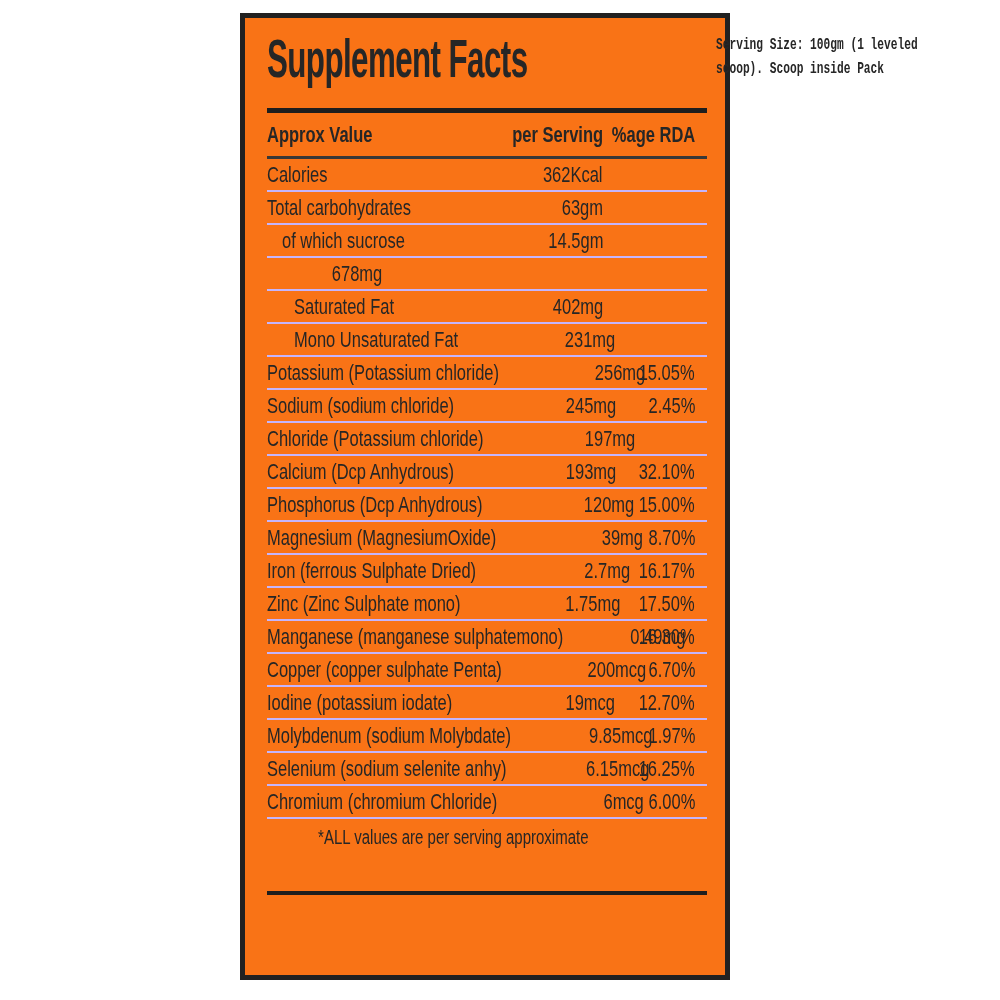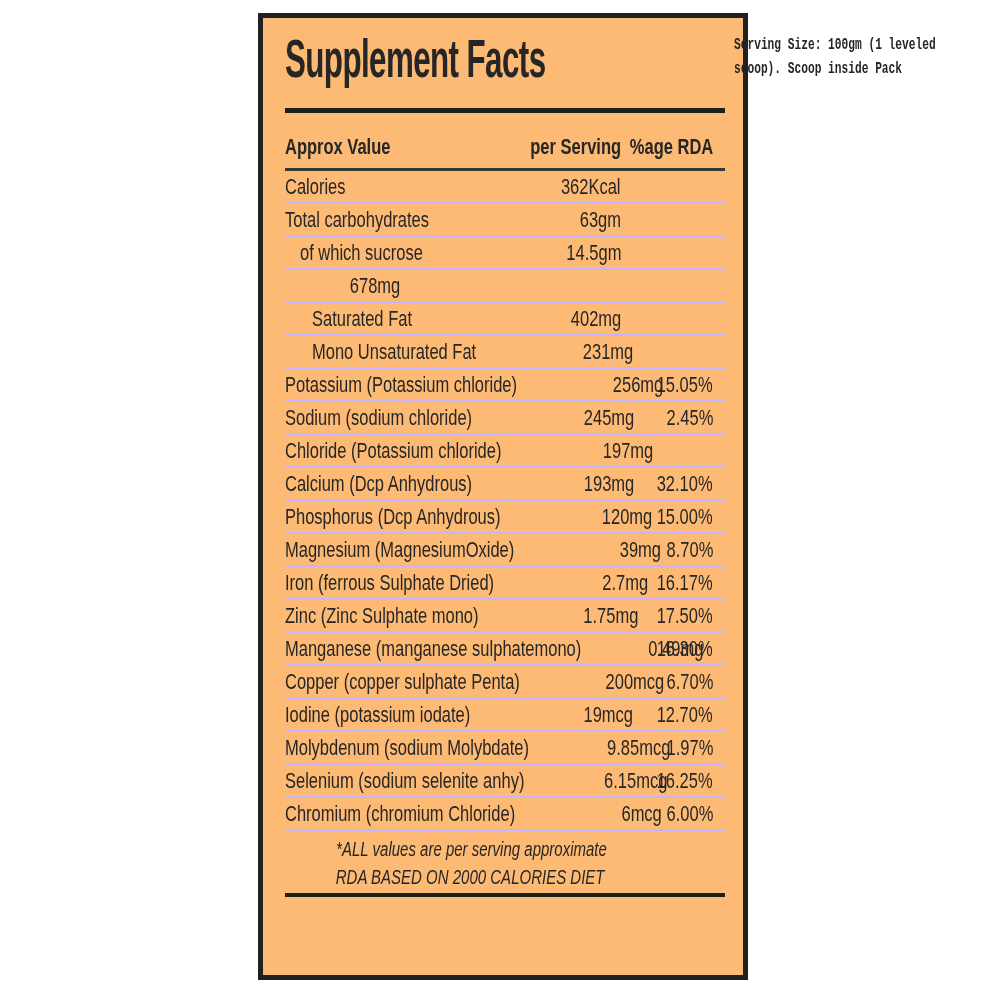--- a/index.html
+++ b/index.html
@@ -2,48 +2,48 @@
 <html><head>
 <meta charset="utf-8">
 <style>
   html,body{margin:0;padding:0;background:#ffffff;}
   .page{
     position:relative;width:1000px;height:1000px;background:#ffffff;
     font-family:"Liberation Sans","DejaVu Sans",sans-serif;color:#262626;
     overflow:hidden;
   }
   .label-box{
-    position:absolute;left:258px;top:13px;width:490px;height:967px;
-    border:5px solid #212121;box-sizing:border-box;background:#fdba74;
+    position:absolute;left:240px;top:13px;width:490px;height:967px;
+    border:5px solid #212121;box-sizing:border-box;background:#f97316;
     padding:0 18px 16px 22px;
   }
   
   .hdr{display:flex;justify-content:space-between;align-items:flex-start;height:90px;}
   .title{
     font-size:54px;font-weight:bold;line-height:1;letter-spacing:-1px;
     white-space:nowrap;display:inline-block;
     transform:scaleX(0.58);transform-origin:left top;margin-top:13px;
   }
   .serving{width:172px;margin-top:15px;font-weight:bold;font-size:16px;line-height:24px;font-family:Liberation Mono, monospace;}
   .serving .sline{display:inline-block;white-space:nowrap;transform:scaleX(0.70);transform-origin:left center;}
   .rule-thick{height:5px;background:#1e1e1e;}
   
   .t-row{display:flex;align-items:stretch;height:33px;border-bottom:2px solid #c4b5fd;box-sizing:border-box;font-size:22px;}
-  .t-head{height:46px;border-bottom:3px solid #383838;font-weight:bold;margin-top:12px;}
+  .t-head{height:46px;border-bottom:3px solid #383838;font-weight:bold;}
   .c-name{flex:1;display:flex;align-items:center;height:100%;overflow:visible;}
   .cx{display:inline-block;white-space:nowrap;transform:scaleX(0.75);transform-origin:left center;}
   .indent1 .cx{margin-left:15px;}
   .indent2 .cx{margin-left:27px;}
   .c-val{position:relative;width:115px;height:100%;}
   .c-rda{position:relative;width:104px;height:100%;}
   .cx-r{position:absolute;top:50%;white-space:nowrap;transform:translateY(-50%) scaleX(0.75);transform-origin:right center;}
   .c-val .cx-r{right:0;}
   .c-rda .cx-r{right:12px;}
   
-  .footnote{height:62px;padding-top:4px;width:320px;margin-left:6px;text-align:center;font-size:20px;line-height:28px;box-sizing:border-box;font-style:italic;}
+  .footnote{height:72px;padding-top:4px;width:320px;margin-left:6px;text-align:center;font-size:20px;line-height:28px;box-sizing:border-box;}
   .fline{display:inline-block;white-space:nowrap;transform:scaleX(0.75);transform-origin:center center;}
 </style>
 </head>
 <body>
 
 <div class="page">
   <div class="label-box">
 
     <div class="hdr">
       <span class="title">Supplement Facts</span>
@@ -279,18 +279,17 @@
       <div class="c-val">
           <span class="cx-r">6mcg</span>
         </div>
       <div class="c-rda">
           <span class="cx-r">6.00%</span>
         </div>
     </div>
 
     <div class="footnote">
       <div><span class="fline">*ALL values are per serving approximate</span></div>
-      <div><span class="fline">RDA BASED ON 2000 CALORIES DIET</span></div>
     </div>
     <div class="rule-thick" style="height:4px;"></div>
 
   </div>
 </div>
 
 </body></html>

